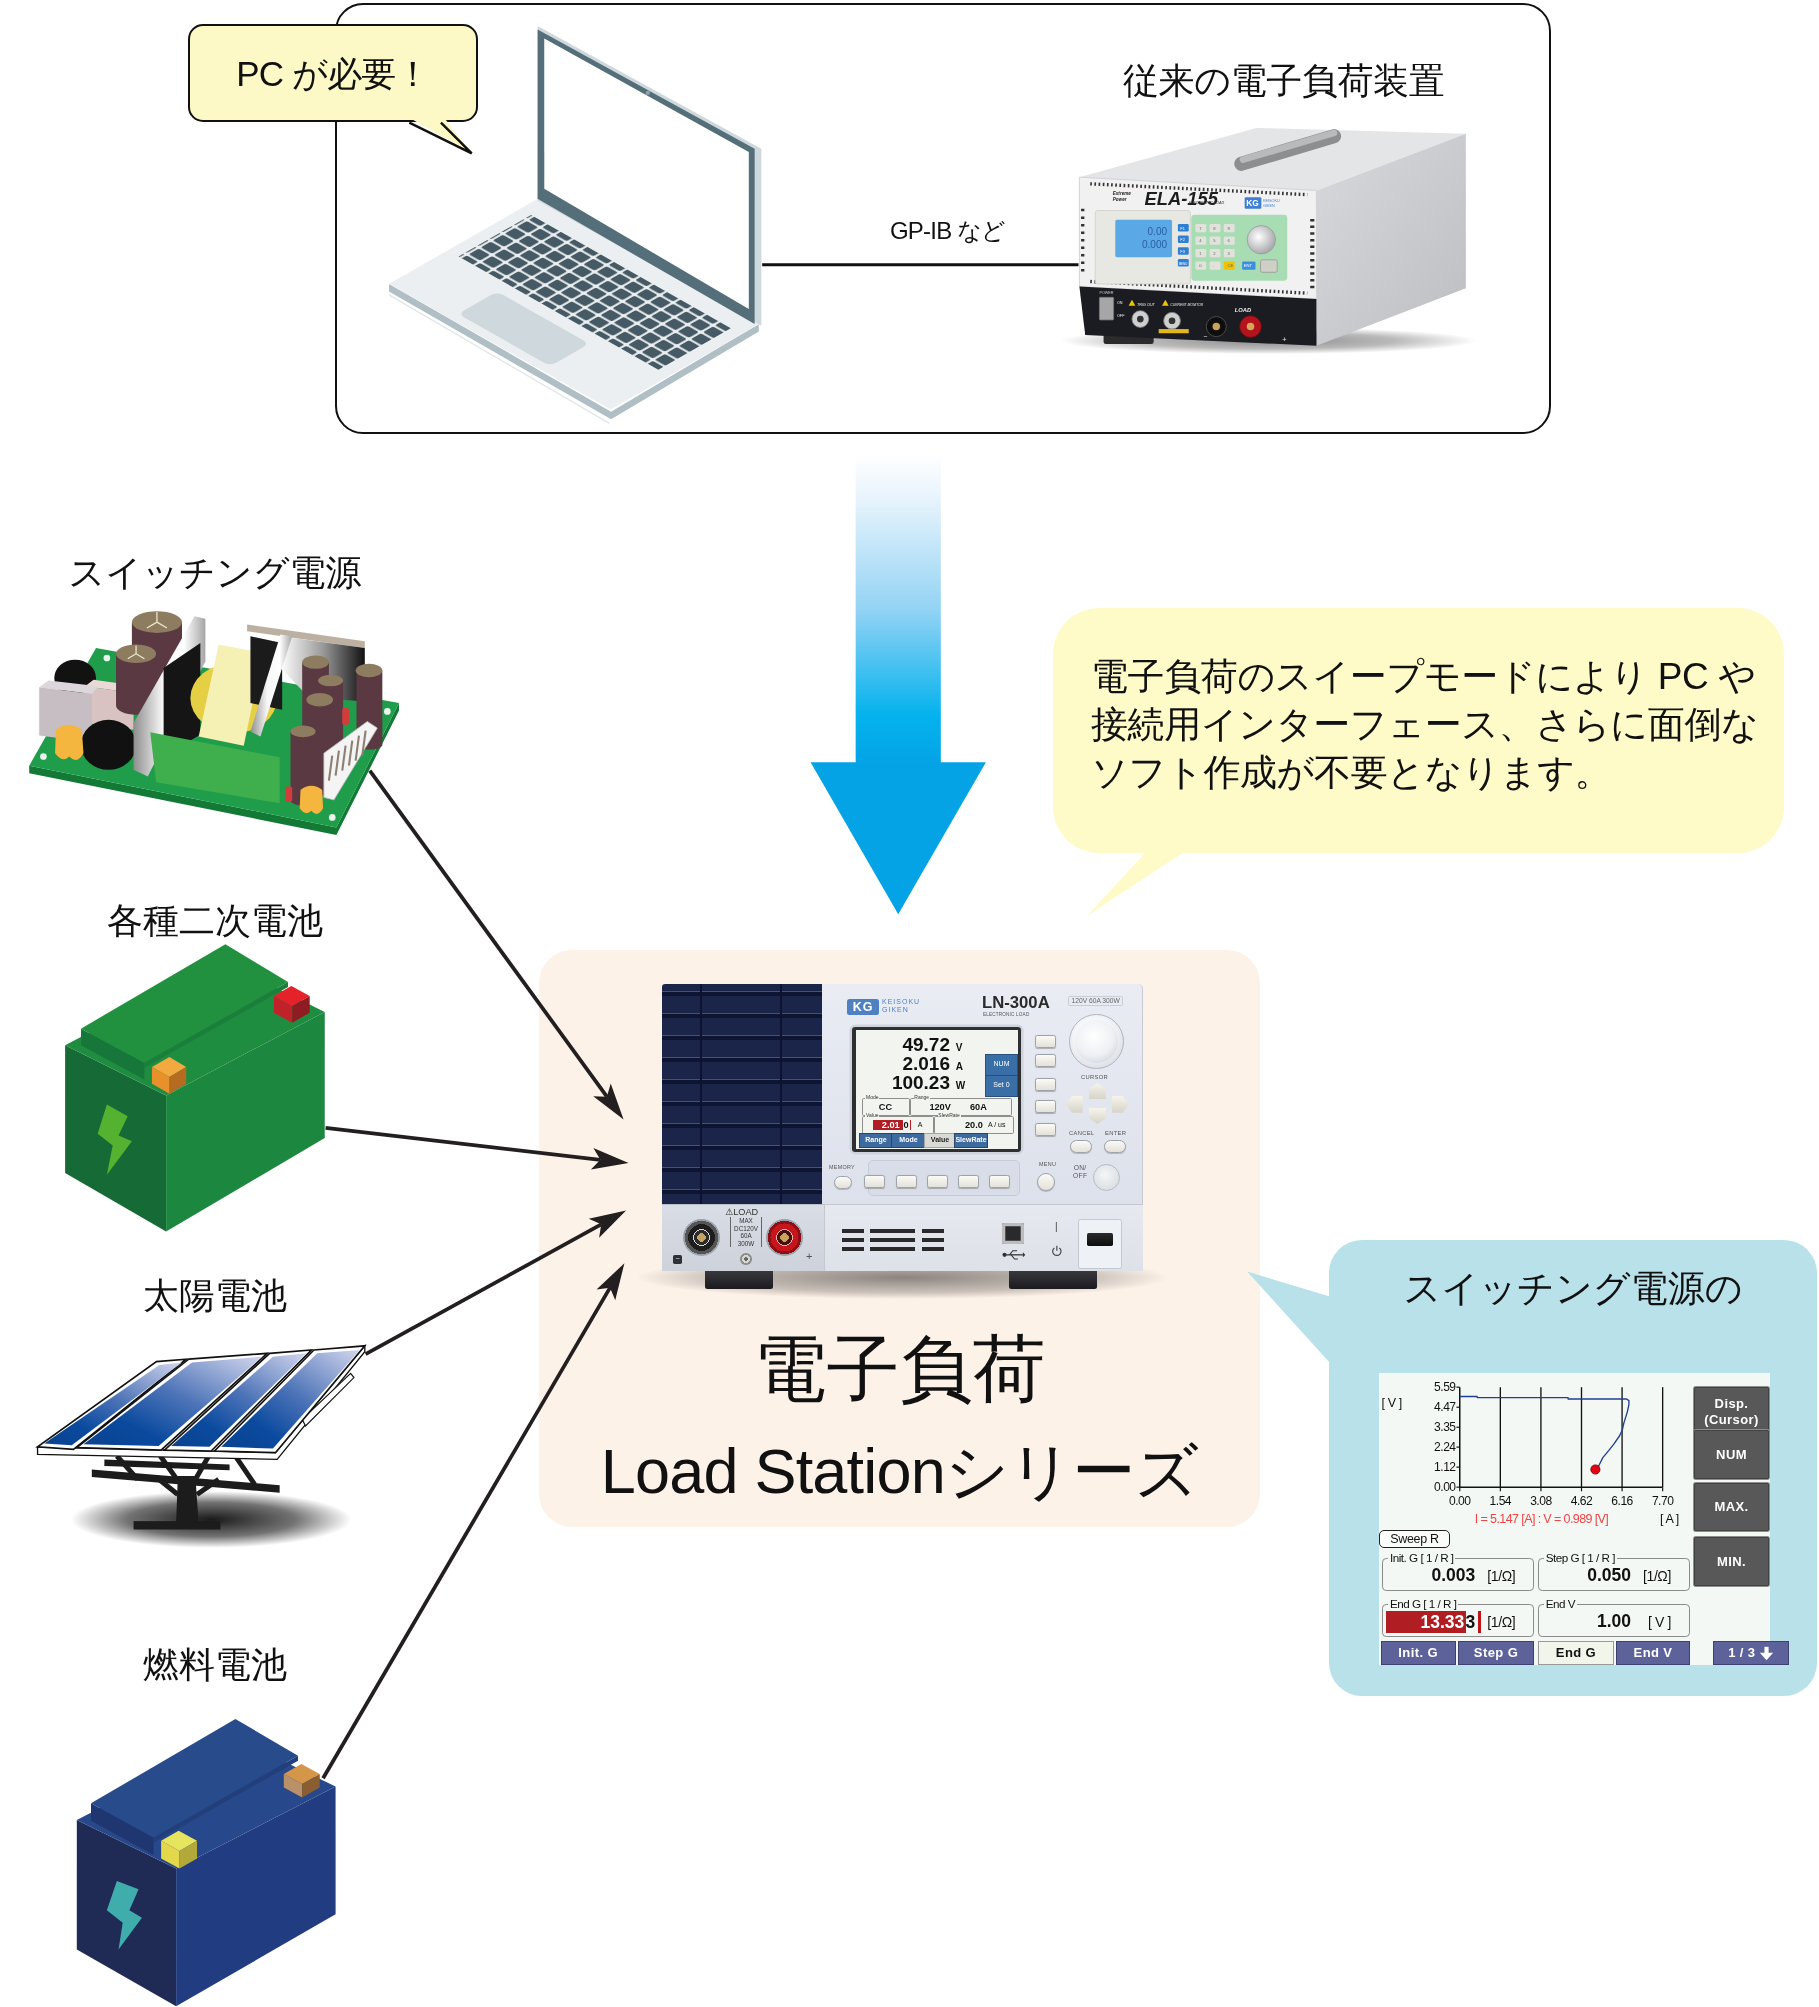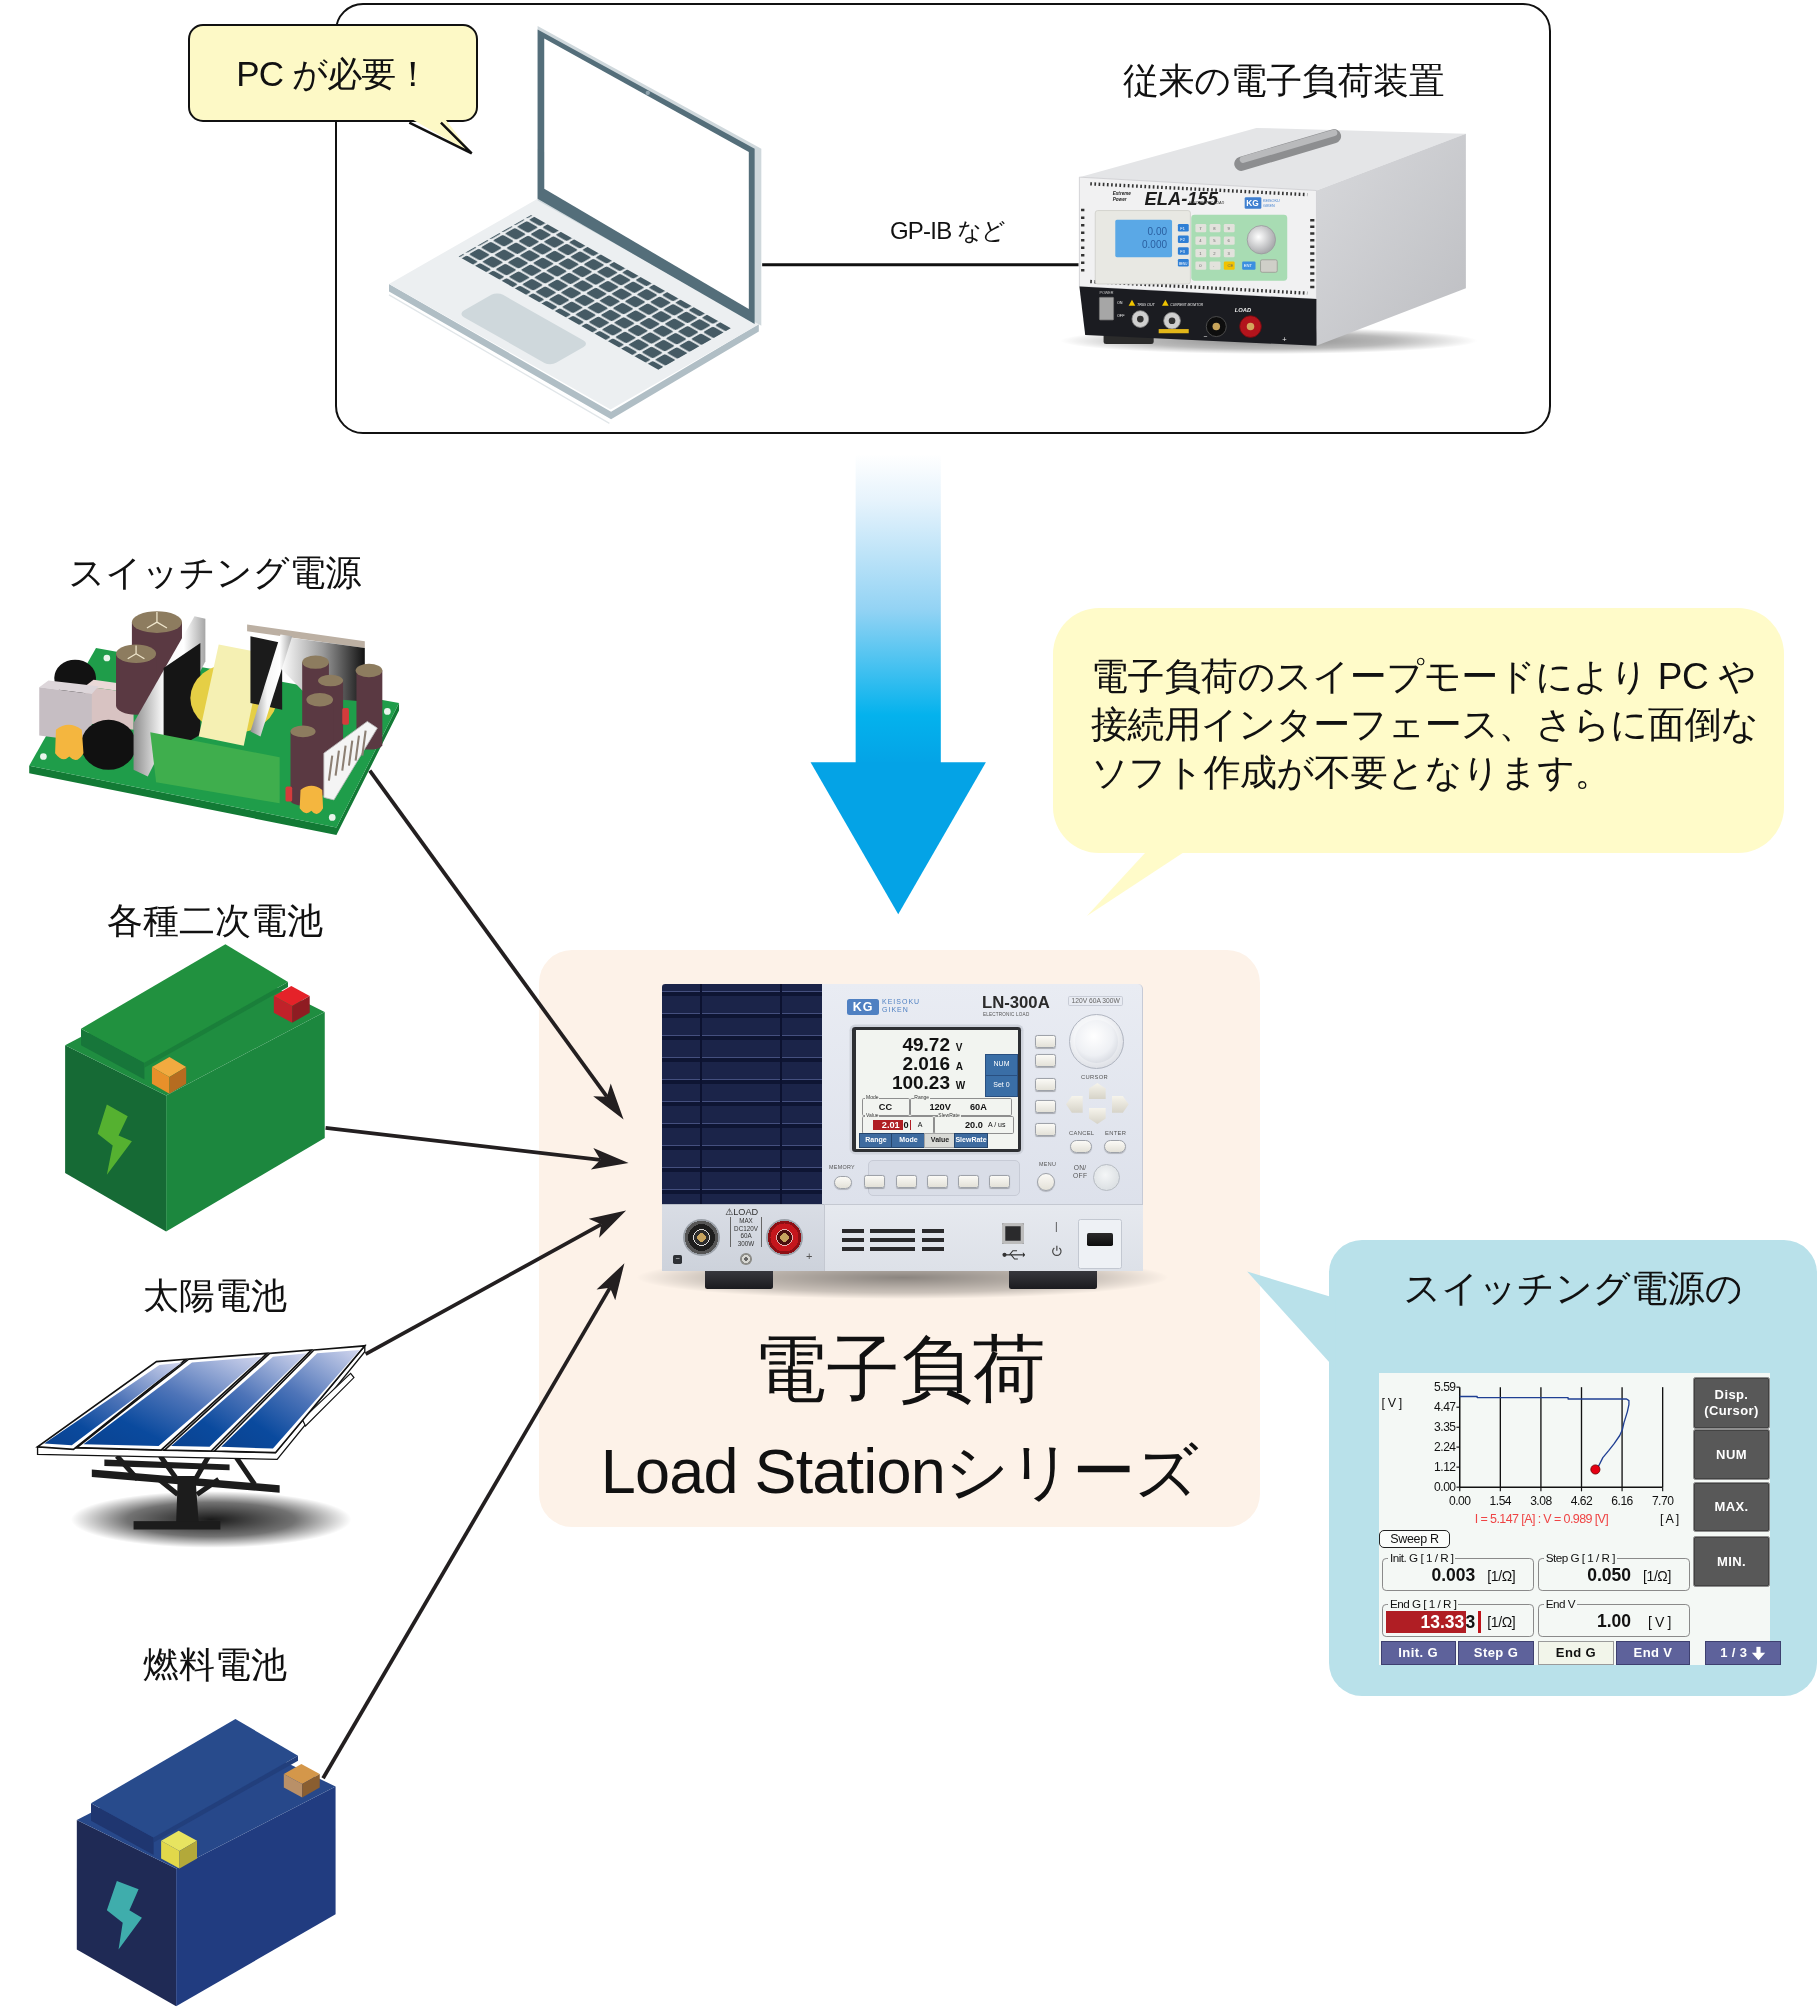--- a/index.html
+++ b/index.html
@@ -526,21 +526,21 @@
         <line x1="96.5" y1="137" x2="340" y2="137" stroke="#111" stroke-width="1.8"></line>
         <line x1="96.5" y1="137" x2="96.5" y2="17" stroke="#111" stroke-width="1.8"></line>
         <polyline points="96.5,28.2 117.4,28.2 117.4,29.5 226.5,29.5 226.5,31.2 296.7,31.2 299.5,33.1 299.5,38.0 297.6,46.6 293.5,59.9 291.6,68.1 288.5,75.0 281.8,84.8 275.2,93.2 268.2,101.6 263.5,111.0 259.3,115.8" fill="none" stroke="#1f3f93" stroke-width="1.6" stroke-linejoin="round"></polyline>
         <circle cx="259.2655194805195" cy="115.76923076923077" r="5.5" fill="#e60012" stroke="#6b0000" stroke-width="1"></circle>
       </svg>
     <div class="abs" style="left:2.5px;top:22.5px;font-size:12.5px;letter-spacing:-0.4px;">[ V ]</div>
     <div class="abs" style="left:83px;top:139px;width:159px;text-align:center;font-size:12.5px;color:#ef4444;letter-spacing:-0.6px;white-space:nowrap;">I = 5.147 [A] : V = 0.989 [V]</div>
     <div class="abs" style="left:281px;top:139px;font-size:12.5px;letter-spacing:-0.4px;white-space:nowrap;">[ A ]</div>
     <div class="abs" style="left:0;top:157px;width:71px;height:18.4px;border:1.1px solid #222;border-radius:5px;box-sizing:border-box;background:#fbfdfb;font-size:12.5px;line-height:16.7px;text-align:center;letter-spacing:-0.3px;">Sweep R</div>
 
-    <div class="side-btn" style="top:4px;height:52px;">
+    <div class="side-btn" style="top:13px;height:52px;">
       <span>Disp.</span>
       <span>(Cursor)</span>
     </div>
     <div class="side-btn" style="top:56px;height:51px;">
         <span>NUM</span>
       </div>
     <div class="side-btn" style="top:109px;height:50px;">
         <span>MAX.</span>
       </div>
     <div class="side-btn" style="top:163px;height:51px;">
@@ -568,21 +568,21 @@
     <div class="pbox" style="left:159px;top:231px;">
       <span class="plabel">End V</span>
       <span class="pval">1.00</span>
       <span class="punit" style="left:109px;">[ V ]</span>
     </div>
 
     <div class="ptab" style="left:1.7px;width:75px;">Init. G</div>
     <div class="ptab" style="left:79px;width:76px;">Step G</div>
     <div class="ptab sel" style="left:159px;width:76px;">End G</div>
     <div class="ptab" style="left:237px;width:74px;">End V</div>
-    <div class="ptab" style="left:326px;width:76px;display:flex;align-items:center;justify-content:center;gap:3.3px;">
+    <div class="ptab" style="left:334px;width:76px;display:flex;align-items:center;justify-content:center;gap:3.3px;">
       <span>1 / 3</span>
       <svg width="15" height="15" viewBox="0 0 18 18">
         <rect x="6.5" y="1" width="5" height="9" fill="#fff"></rect>
           <polygon points="1,8 17,8 9,17" fill="#fff"></polygon>
       </svg>
     </div>
   </div>
 </div>
 
 

